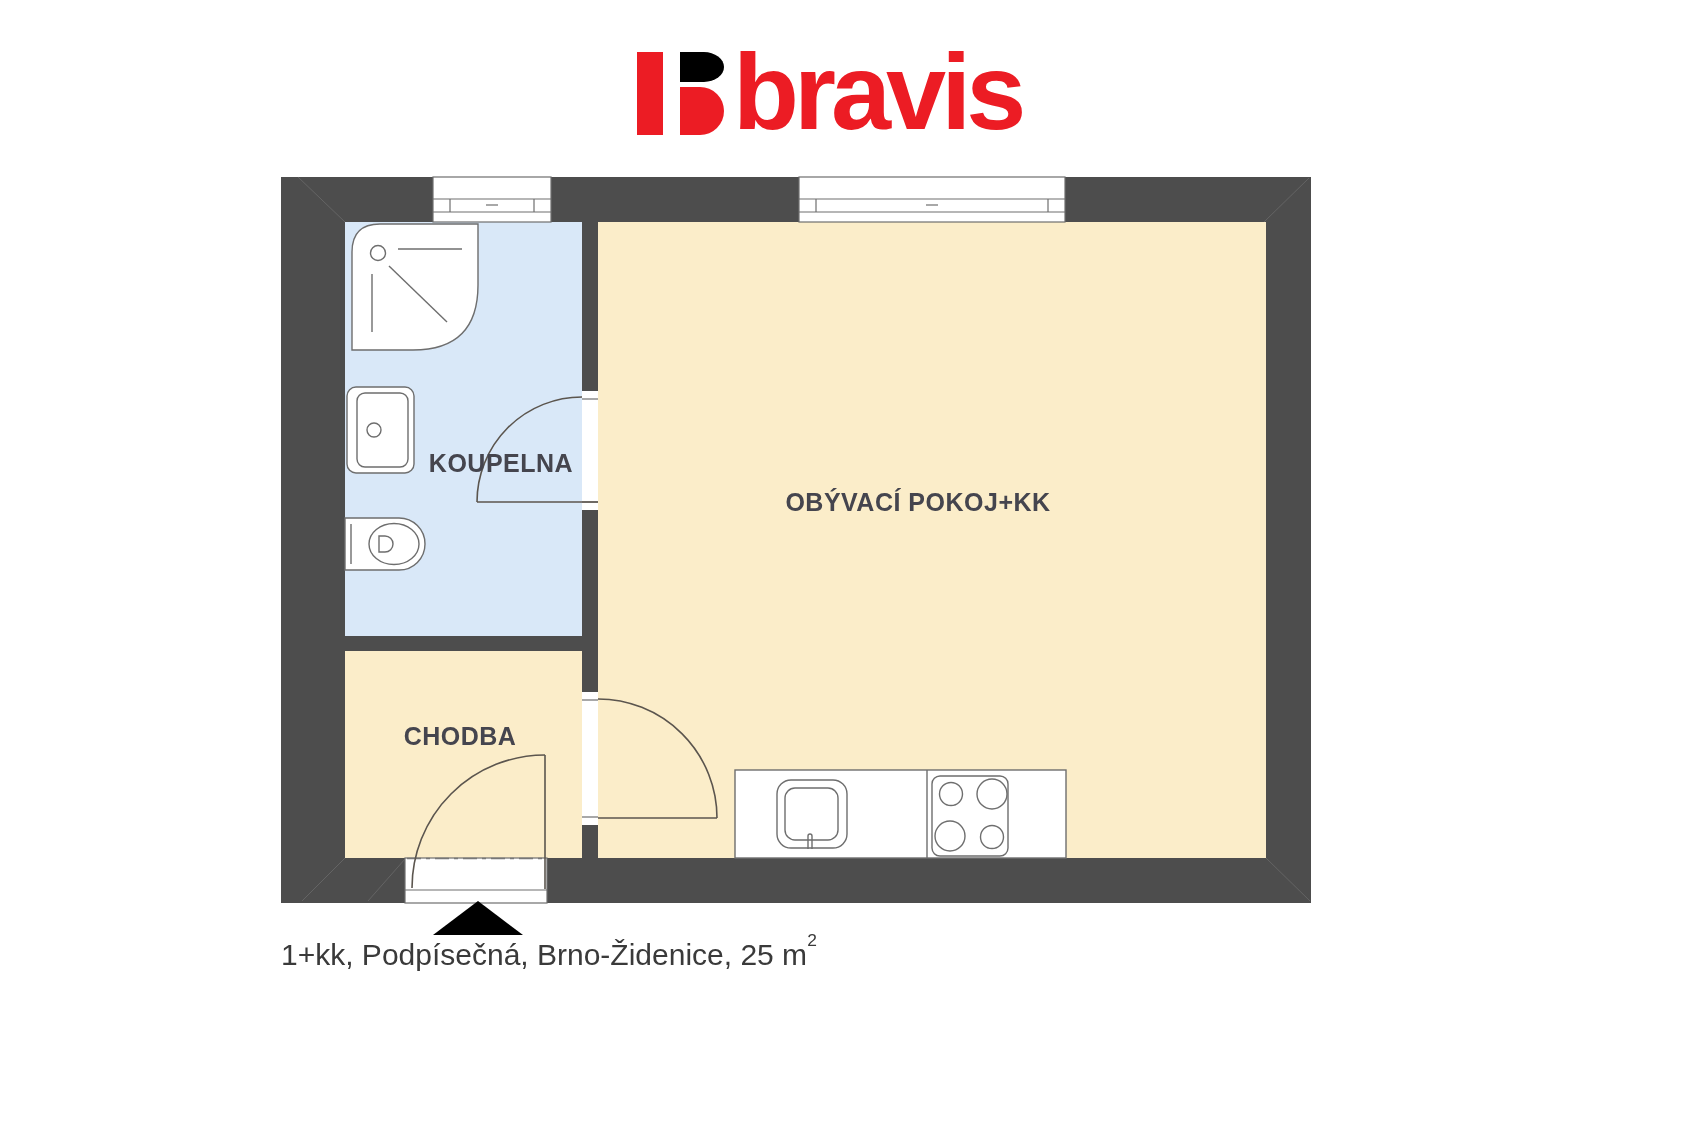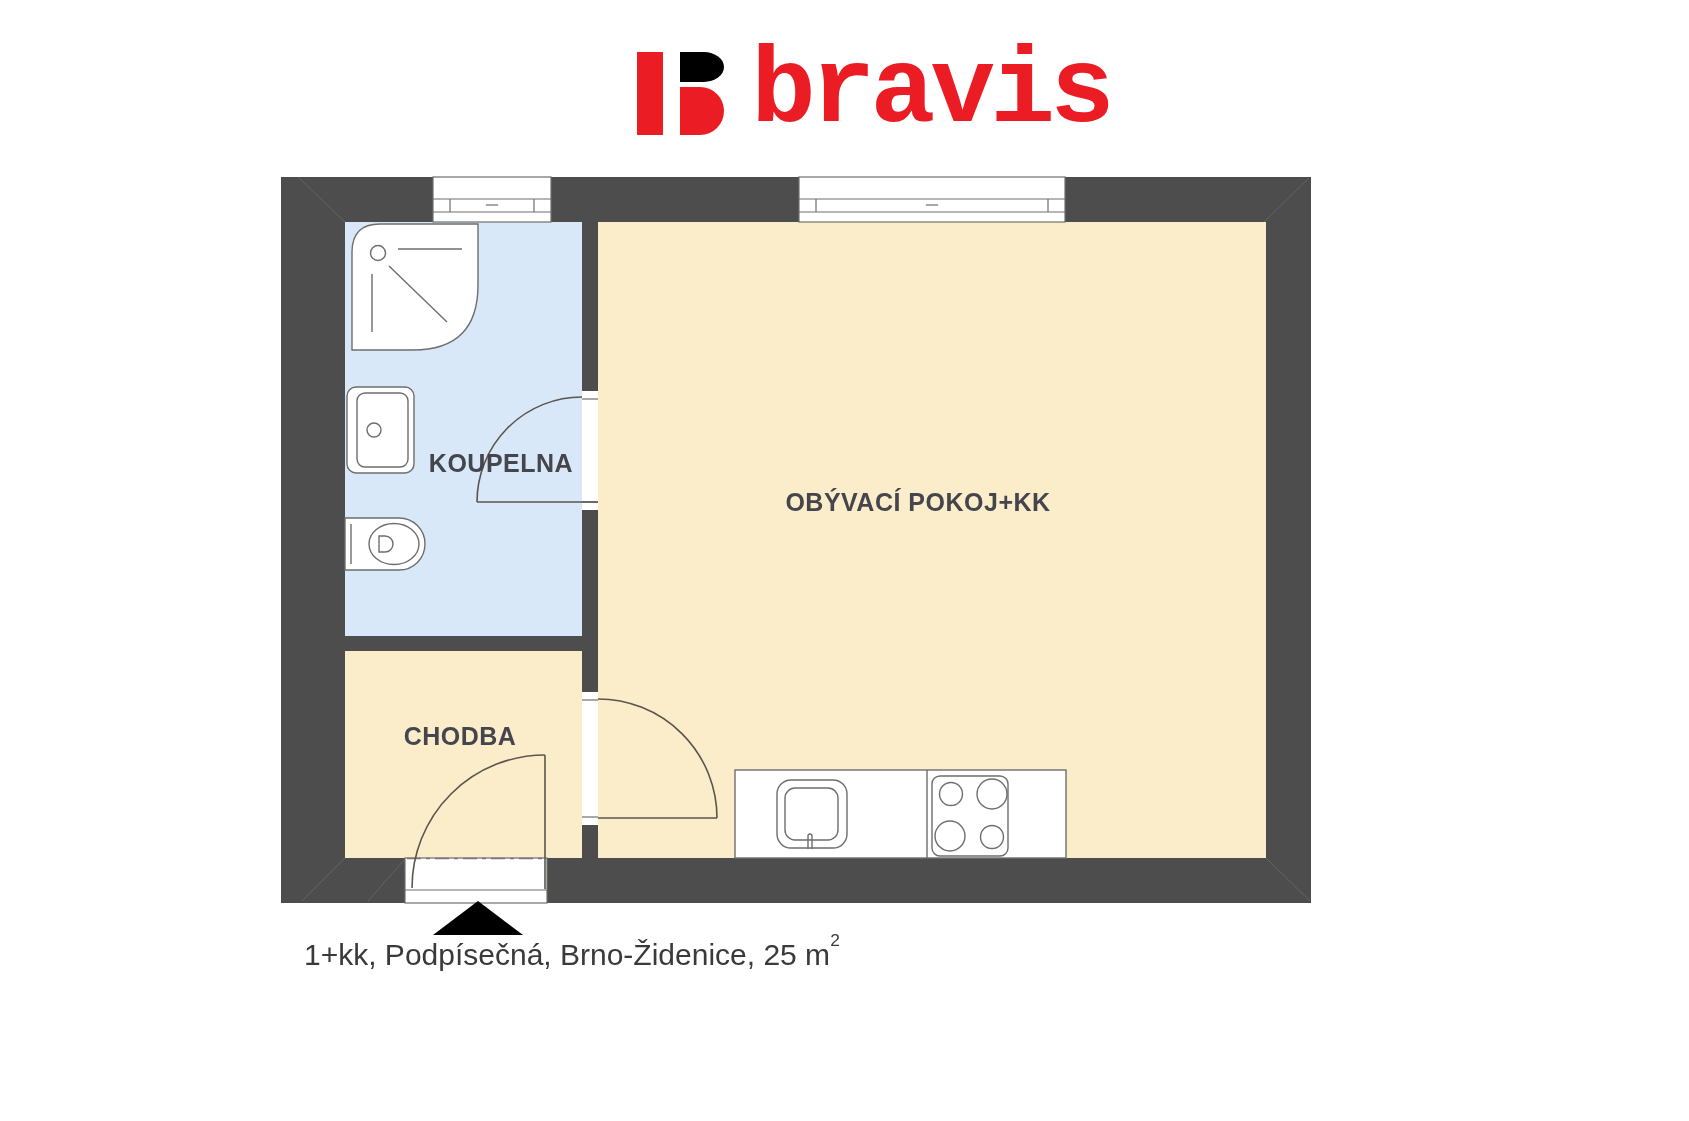--- a/index.html
+++ b/index.html
@@ -6,42 +6,42 @@
   body{width:1689px;height:1121px;position:relative;overflow:hidden;
        font-family:"Liberation Sans",sans-serif;}
 
   
   .logo{position:absolute;left:637px;top:52px;width:420px;height:90px;}
   .logo .bar{position:absolute;left:0;top:0;width:26px;height:83px;background:var(--brand-red);}
   .logo .half-top{position:absolute;left:43px;top:0;width:44px;height:30px;background:var(--brand-black);
                   border-radius:0 20px 20px 0 / 0 15px 15px 0;}
   .logo .half-bot{position:absolute;left:43px;top:35px;width:44px;height:48px;background:var(--brand-red);
                   border-radius:0 24px 24px 0 / 0 24px 24px 0;}
-  .logo .word{position:absolute;left:114px;top:-14px;font-size:108px;line-height:1;
-              font-weight:bold;letter-spacing:-5px;color:var(--brand-red);font-family:Liberation Mono, monospace;}
+  .logo .word{position:absolute;left:96px;top:-14px;font-size:108px;line-height:1;
+              font-weight:bold;letter-spacing:-5px;color:var(--brand-red);}
 
   
   svg.plan{position:absolute;left:0;top:0;}
   .wall{fill:var(--wall);}
   .room-bath{fill:var(--bathroom);}
   .room-main{fill:var(--room);}
   .f{fill:#fff;stroke:var(--fixture-outline);stroke-width:1.4;}
   .ln{fill:none;stroke:var(--fixture-outline);stroke-width:1.4;}
   .win{fill:#fff;stroke:var(--fixture-outline);stroke-width:1.2;}
   .opening{fill:#fff;}
   .jamb{stroke:var(--fixture-outline);stroke-width:1.2;}
   .door{fill:none;stroke:var(--door-line);stroke-width:1.6;}
   .dash{fill:none;stroke:#777;stroke-width:1.4;stroke-dasharray:14 5 4 5;}
   .miter{stroke:#646464;stroke-width:1;}
   .lbl{font-family:"Liberation Sans",sans-serif;font-weight:bold;font-size:25px;
        fill:var(--label-text);letter-spacing:.5px;text-anchor:middle;}
   .tri{fill:#000;}
 
   
-  .caption{position:absolute;left:281px;top:938px;font-size:30px;color:var(--caption-text);margin-left:23px;}
+  .caption{position:absolute;left:281px;top:938px;font-size:30px;color:var(--caption-text);}
   .caption sup{font-size:0.58em;position:relative;top:-0.45em;}
 </style>
 </head>
 <body>
 
 <div class="logo">
   <div class="bar"></div>
   <div class="half-top"></div>
   <div class="half-bot"></div>
   <div class="word">bravis</div>

